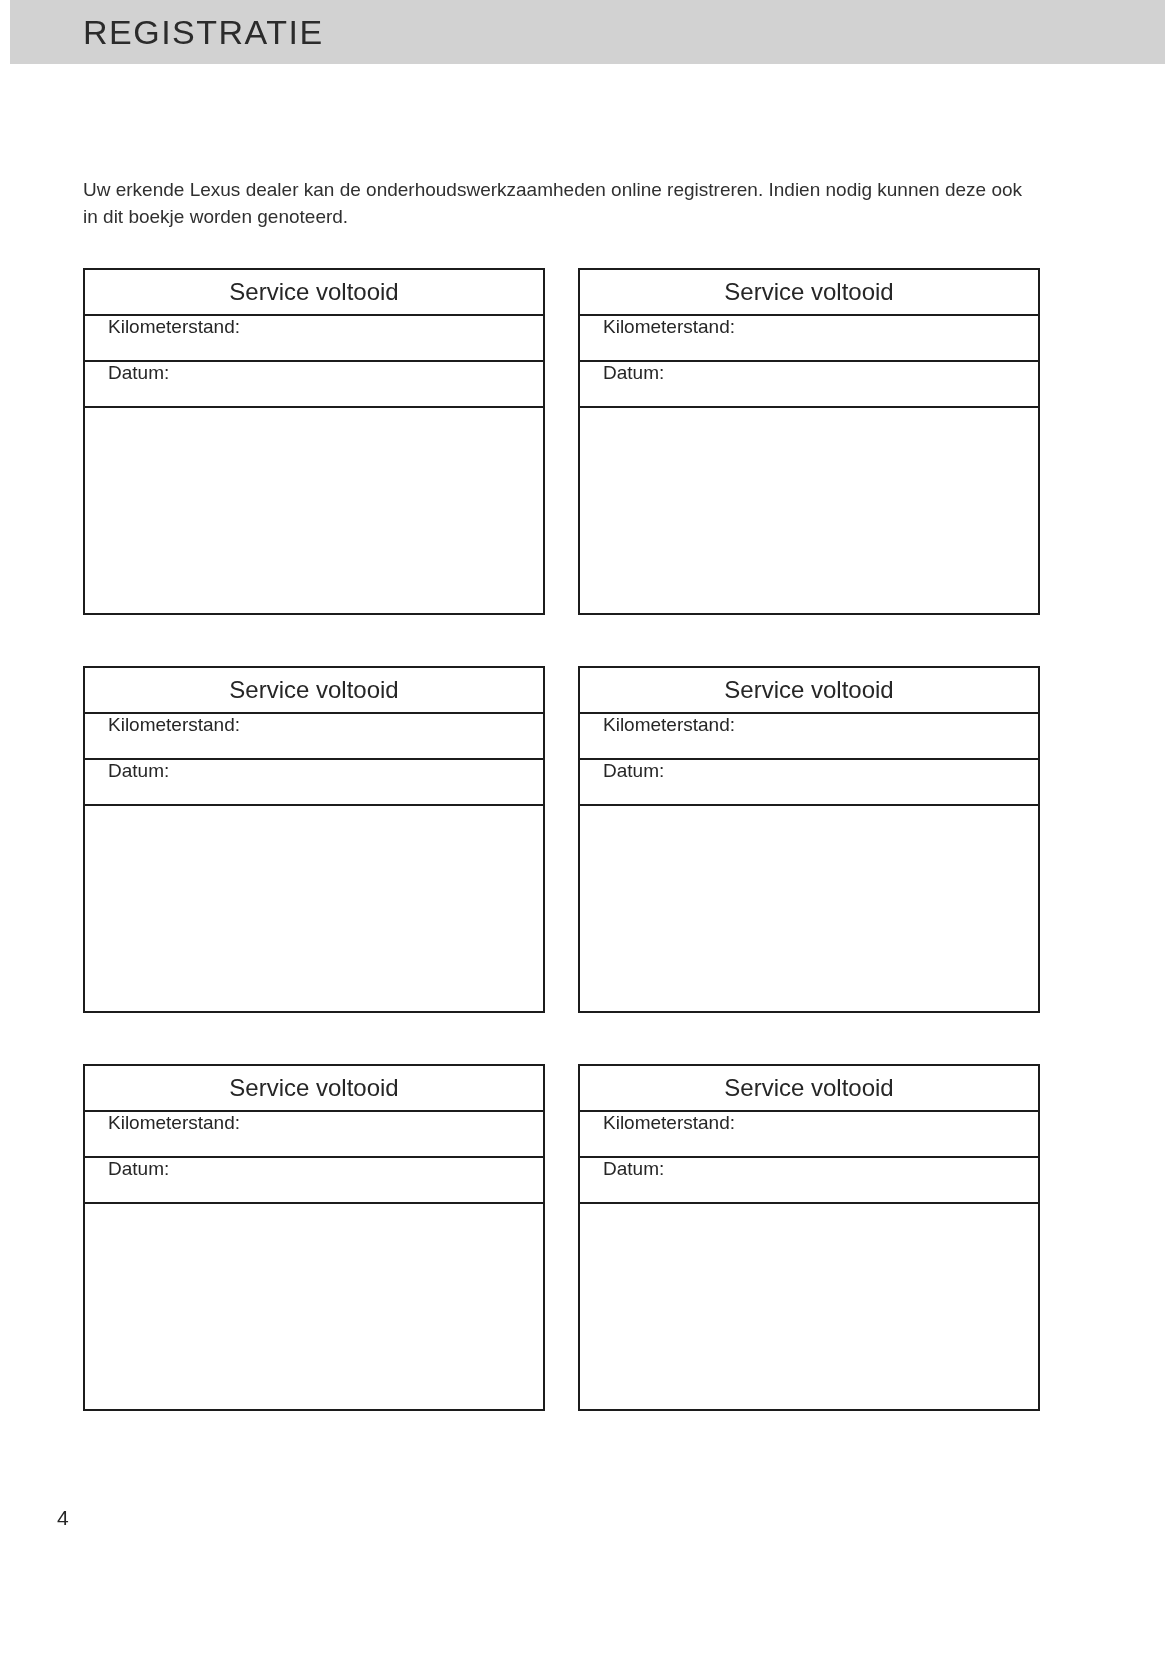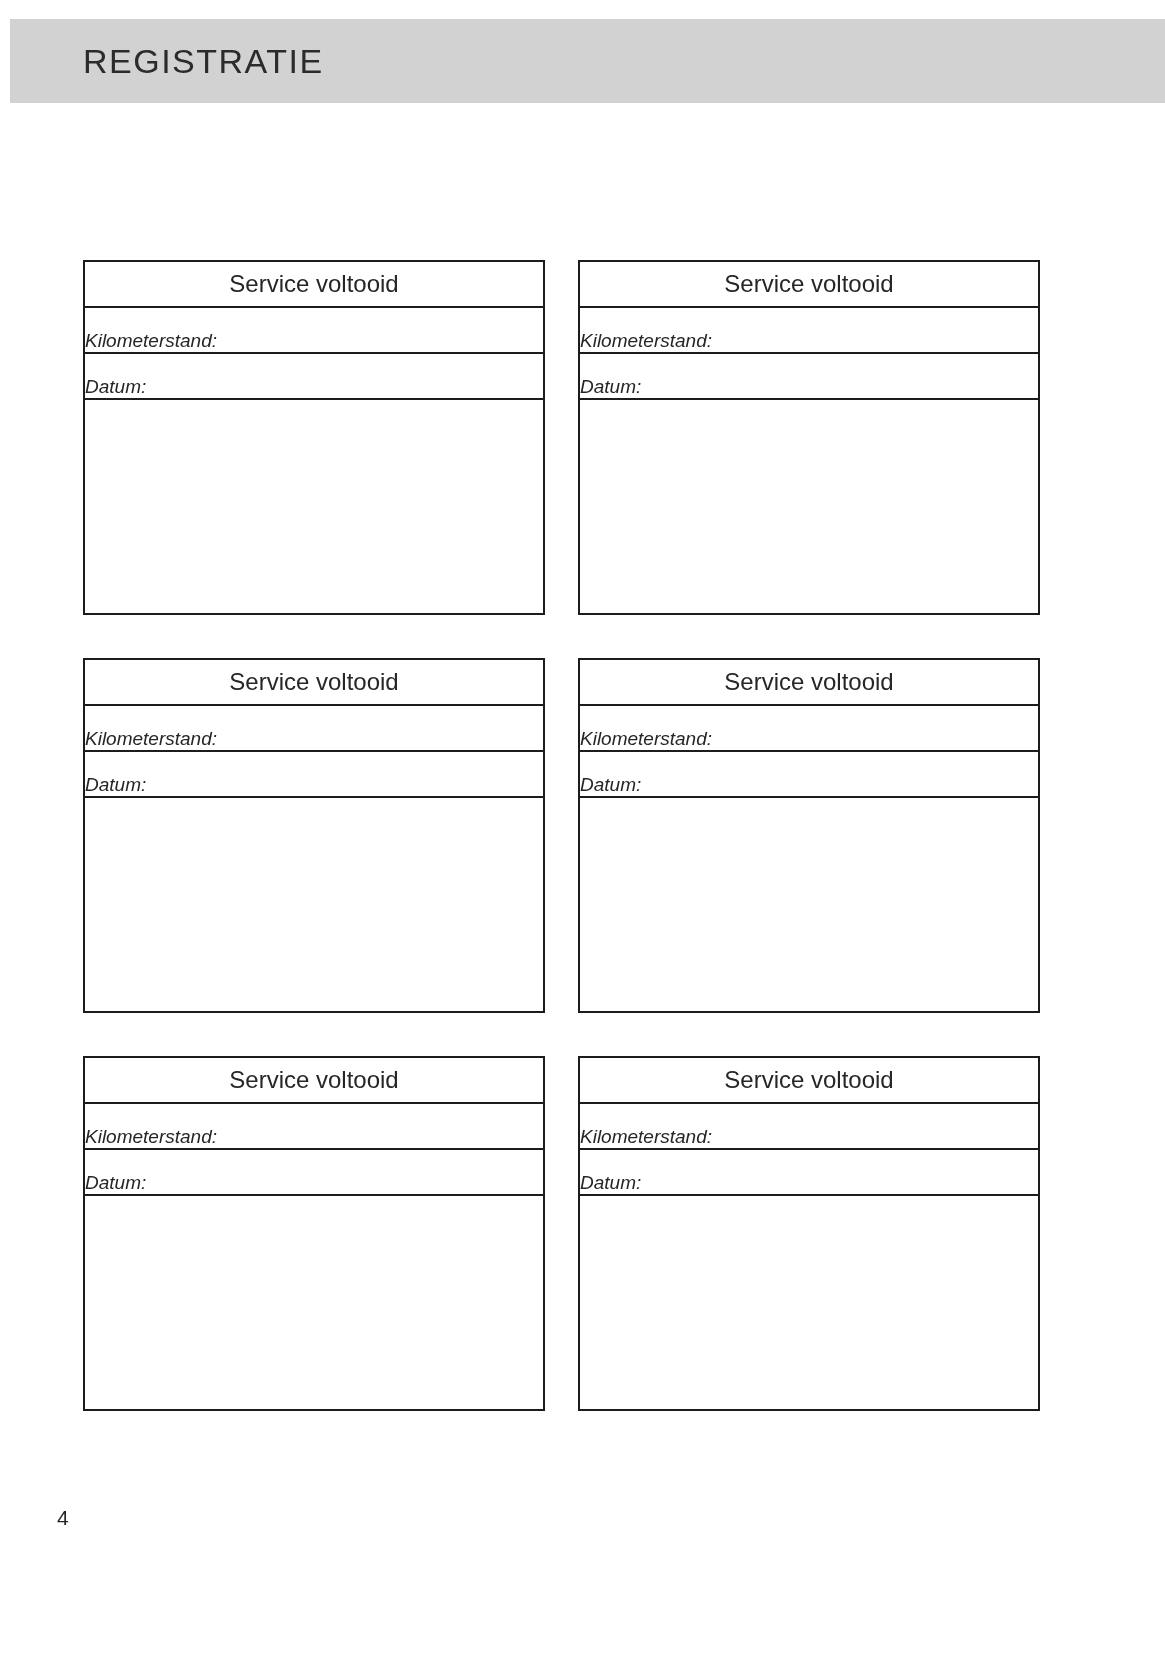--- a/index.html
+++ b/index.html
@@ -10,25 +10,24 @@
     background: #ffffff;
     font-family: "Liberation Sans", sans-serif;
     color: #262626;
     overflow: hidden;
   }
   .header-bar {
     position: absolute;
     left: 10px;
     top: 0;
     right: 0;
-    height: 84px;
+    height: 64px;
     background: #d2d2d2;
     display: flex;
     align-items: center;
-    margin-top: 19px;
   }
   .header-title {
     margin-left: 73px;
     font-size: 34px;
     letter-spacing: 1.5px;
     color: #2b2b2b;
   }
   .section-title {
     position: absolute;
     left: 83px;
@@ -56,41 +55,41 @@
     grid-auto-rows: 355px;
     column-gap: 33px;
     row-gap: 43px;
   }
   .sbox {
     border: 2px solid #1c1c1c;
     box-sizing: border-box;
     background: #ffffff;
     display: flex;
     flex-direction: column;
+    margin-top: 8px;
   }
   .sbox-title {
     height: 44px;
     flex: 0 0 44px;
     border-bottom: 2px solid #1c1c1c;
     display: flex;
     align-items: center;
     justify-content: center;
     font-size: 24px;
     color: #262626;
   }
   .sbox-field {
     height: 44px;
     flex: 0 0 44px;
     border-bottom: 2px solid #1c1c1c;
     display: flex;
-    align-items: flex-end;
-    padding-left: 0;
+    align-items: flex-start;
+    padding-left: 23px;
     font-size: 19px;
     color: #262626;
-    font-style: italic;
   }
   .sbox-field .value { margin-left: 8px; }
   .sbox-notes { flex: 1 1 auto; }
   .page-number {
     position: absolute;
     left: 57px;
     top: 1506px;
     font-size: 21px;
     color: #262626;
   }
@@ -98,20 +97,21 @@
 </head>
 <body>
 
 <div class="page">
 
   <div class="header-bar">
     <div class="header-title">REGISTRATIE</div>
   </div>
 
 
+  <div class="intro">Uw erkende Lexus dealer kan de onderhoudswerkzaamheden online registreren. Indien nodig kunnen deze ook in dit boekje worden genoteerd.</div>
 
   <div class="boxes">
 
     <div class="sbox">
       <div class="sbox-title">Service voltooid</div>
       <div class="sbox-field">
         <span class="label">Kilometerstand:</span>
         <span class="value"></span>
       </div>
       <div class="sbox-field">

